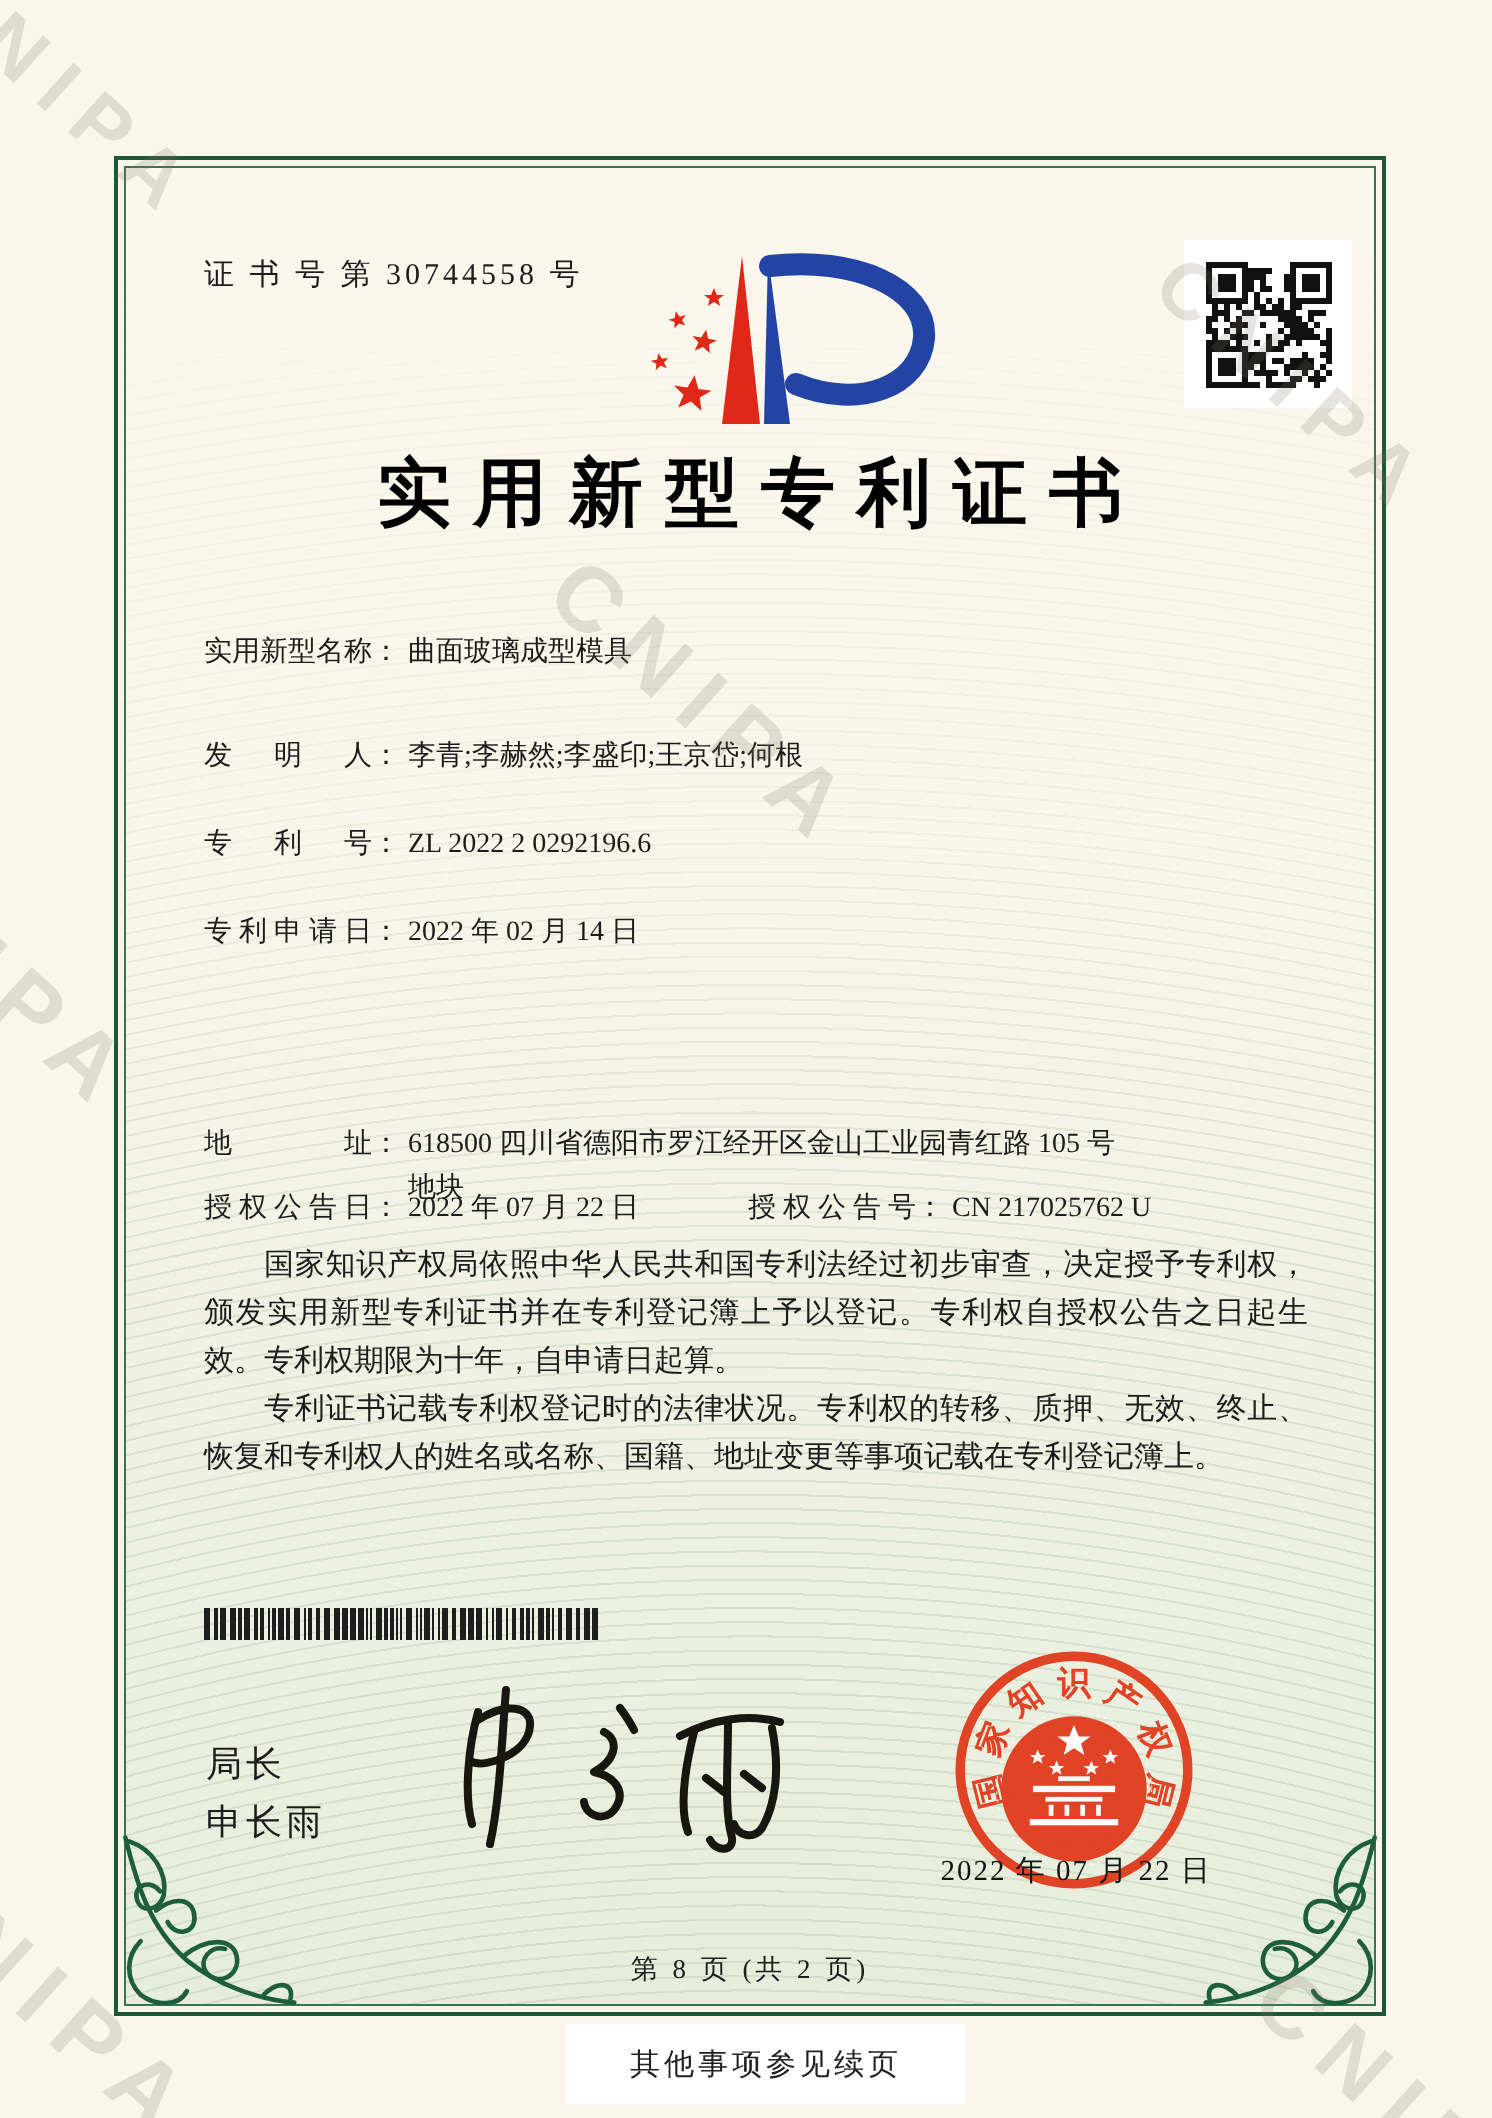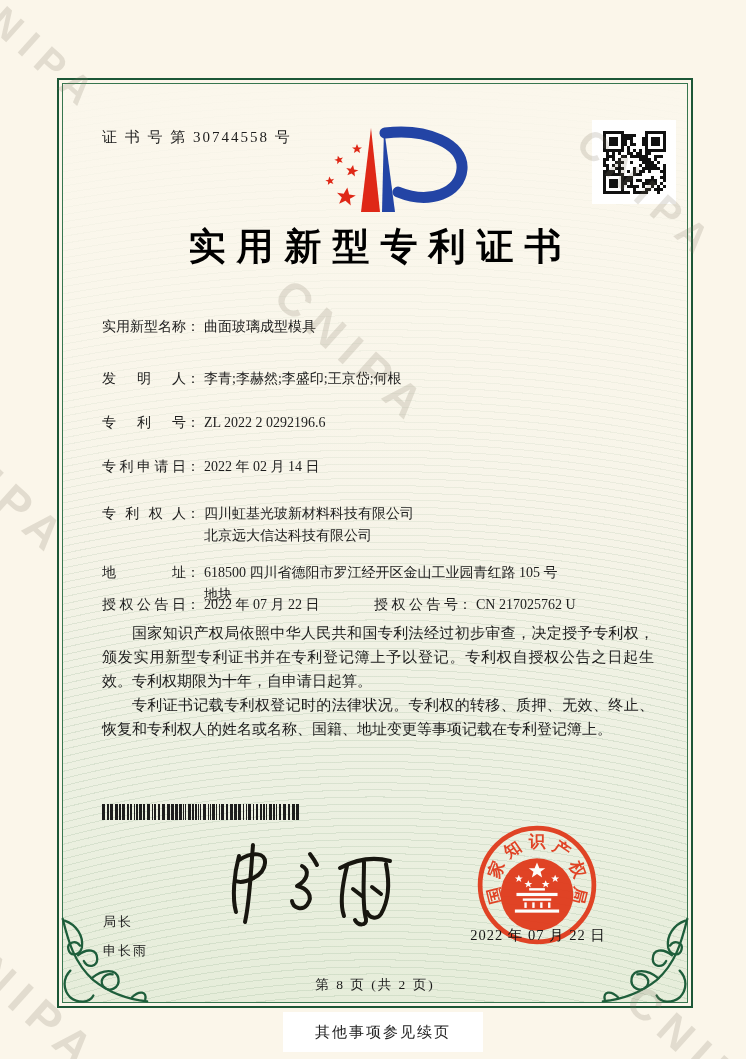--- a/index.html
+++ b/index.html
@@ -44,21 +44,21 @@
   .flabel{display:inline-block;width:84px;text-align:justify;text-align-last:justify;vertical-align:top;}
   .colon{vertical-align:top;}
   .fvalue{display:inline-block;vertical-align:top;margin-left:4px;white-space:pre-line;max-width:440px;}
   .pair2{position:absolute;left:272px;top:0;}
   .paras{position:absolute;left:43px;top:541px;width:552px;z-index:3;
     font-size:15px;line-height:24px;text-align:justify;}
   .paras p{margin:0;text-indent:2em;}
   .barcode{position:absolute;left:43px;top:724px;width:202px;height:16px;z-index:3;font-size:0;}
   .barcode i{display:inline-block;height:16px;background:#1d1d1d;vertical-align:top;}
   .signer{position:absolute;left:44px;top:788px;z-index:3;
-    font-family:Liberation Serif, serif;font-size:13px;letter-spacing:2px;line-height:29px;margin-top:39px;}
+    font-family:Liberation Serif, serif;font-size:18px;letter-spacing:2px;line-height:29px;}
   .signature{position:absolute;left:150px;top:762px;width:218px;height:92px;z-index:4;}
   .signature path{fill:none;stroke:#17160f;stroke-width:4;stroke-linecap:round;stroke-linejoin:round;}
   .seal{position:absolute;left:399px;top:726px;width:158px;height:158px;z-index:5;opacity:0.93;}
   .seal-char{font-size:21px;font-weight:bold;fill:#e03718;font-family:"Liberation Serif",serif;}
   .seal-date{position:absolute;left:388px;top:846px;width:182px;text-align:center;z-index:6;
     font-size:14.5px;color:#141414;letter-spacing:1px;}
   .page-num{position:absolute;left:0;right:0;top:896px;text-align:center;font-size:13.5px;letter-spacing:2px;z-index:3;}
   .corner{position:absolute;bottom:-3px;width:96px;height:96px;z-index:4;}
   .corner path{fill:none;stroke:#1e5e3b;stroke-width:2.4;stroke-linecap:round;}
   .corner.bl{left:-4px;}
@@ -540,24 +540,20 @@
     <span class="flabel">实用新型名称</span><span class="colon">：</span><span class="fvalue">曲面玻璃成型模具</span>
   </div>
   <div class="row" style="top:288px">
     <span class="flabel">发明人</span><span class="colon">：</span><span class="fvalue">李青;李赫然;李盛印;王京岱;何根</span>
   </div>
   <div class="row" style="top:332px">
     <span class="flabel">专利号</span><span class="colon">：</span><span class="fvalue">ZL 2022 2 0292196.6</span>
   </div>
   <div class="row" style="top:376px">
     <span class="flabel">专利申请日</span><span class="colon">：</span><span class="fvalue">2022 年 02 月 14 日</span>
-  </div>
-  <div class="row" style="top:423px">
-    <span class="flabel">专利权人</span><span class="colon">：</span><span class="fvalue">四川虹基光玻新材料科技有限公司
-北京远大信达科技有限公司</span>
   </div>
   <div class="row" style="top:482px">
     <span class="flabel">地址</span><span class="colon">：</span><span class="fvalue">618500 四川省德阳市罗江经开区金山工业园青红路 105 号
 地块</span>
   </div>
   <div class="row" style="top:514px">
     <span class="flabel">授权公告日</span><span class="colon">：</span><span class="fvalue">2022 年 07 月 22 日</span>
     <span class="pair2">
       <span class="flabel">授权公告号</span><span class="colon">：</span><span class="fvalue">CN 217025762 U</span>
     </span>

